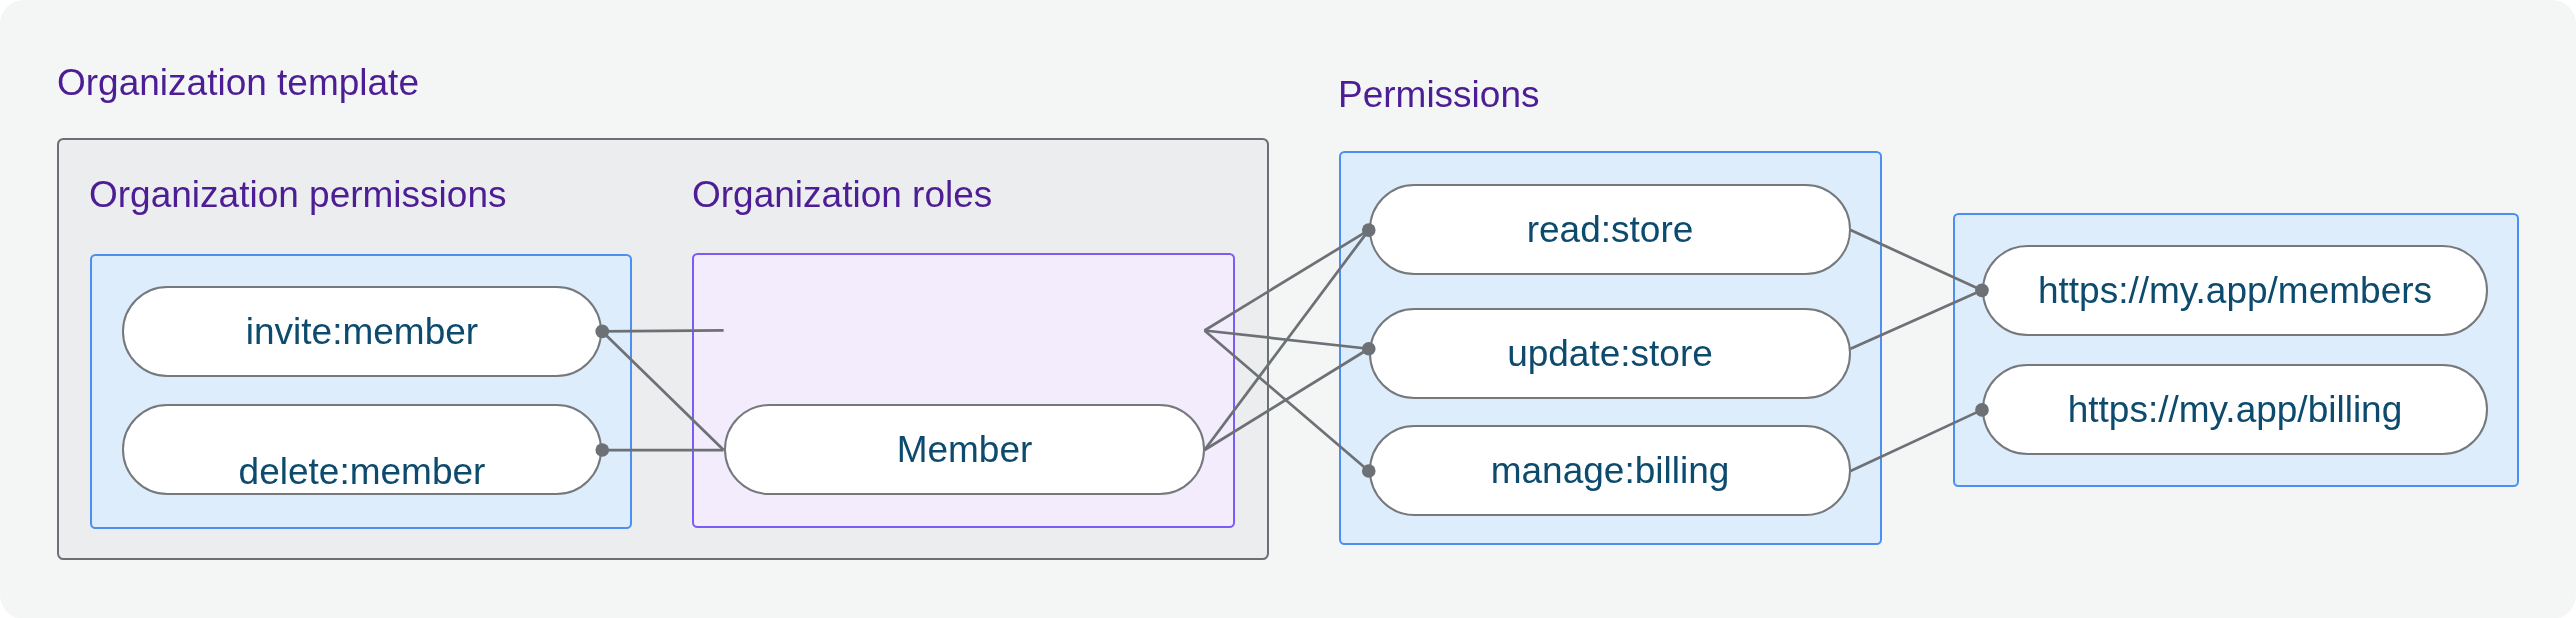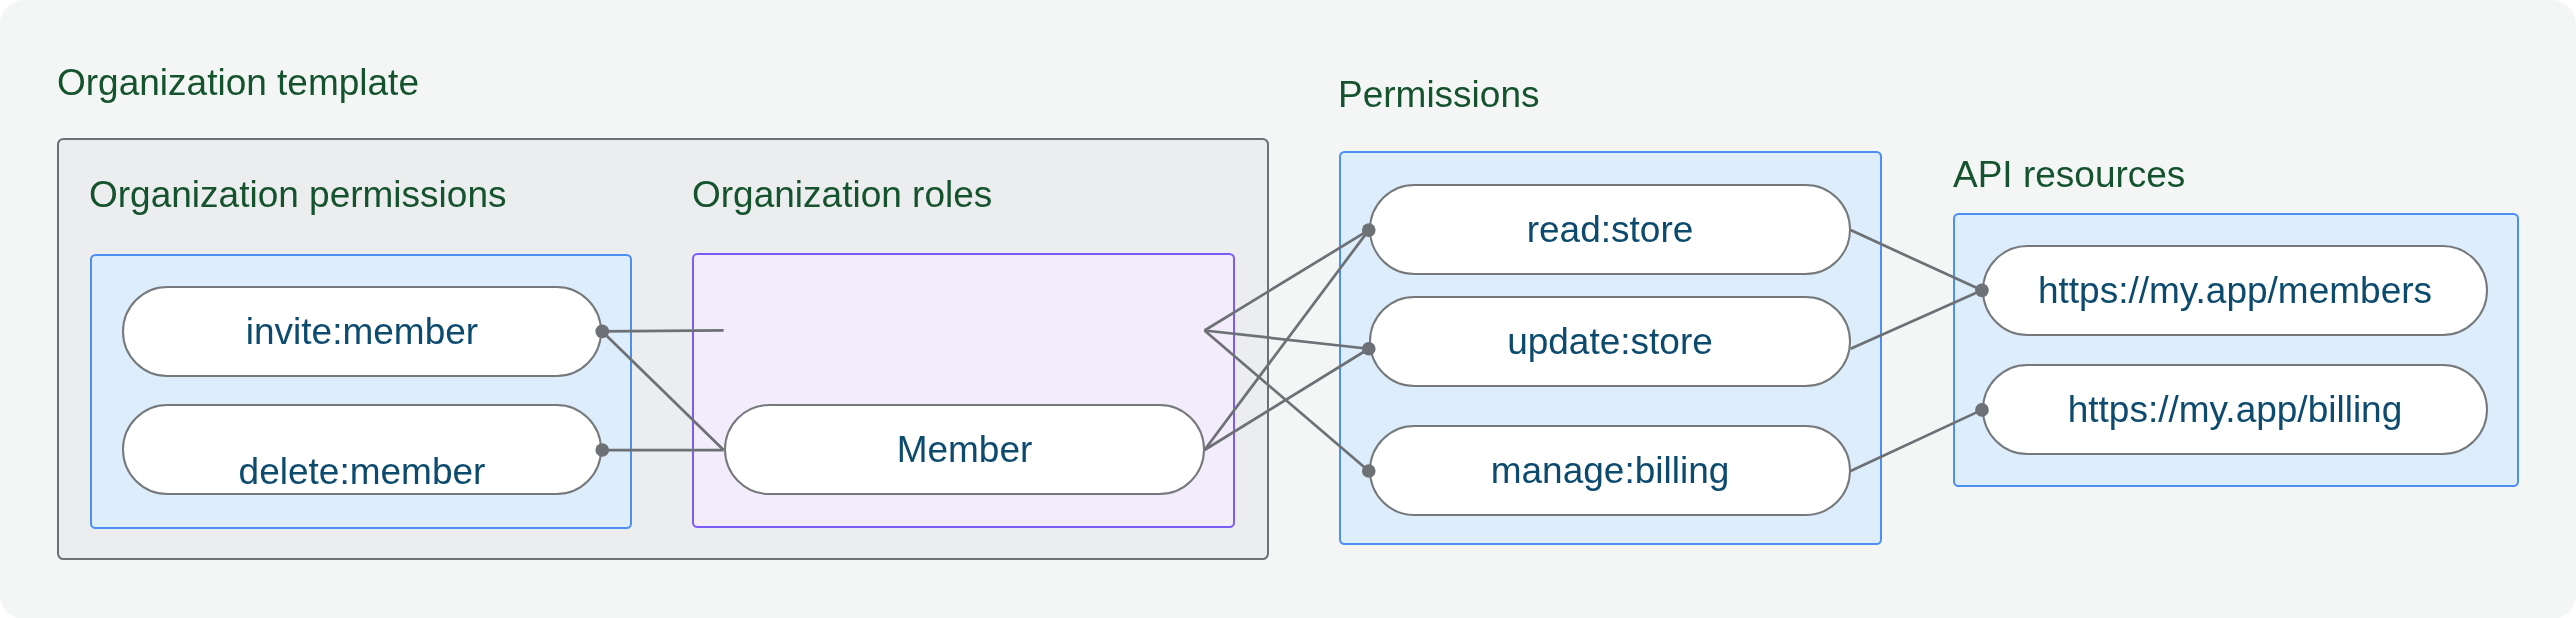--- a/index.html
+++ b/index.html
@@ -1,18 +1,18 @@
 <!DOCTYPE html>
 <html style="font-size:14.6px"><head>
 <meta charset="utf-8">
 <style>
   html,body{margin:0;padding:0;background:#ffffff;}
   body{width:2576px;height:619px;font-family:"Liberation Sans",sans-serif;}
   .canvas{position:relative;width:2576px;height:619px;background:#f4f6f6;border-radius:24px;overflow:hidden;}
-  .label{position:absolute;font-size:37px;line-height:40px;color:#14532d;white-space:nowrap;}
+  .label{position:absolute;font-size:37px;line-height:40px;color:#4c1d95;white-space:nowrap;}
   .groupbox{position:absolute;box-sizing:border-box;border-radius:6.4px;}
   .box-gray{background:#ecedee;border:2.7px solid #6c7074;}
   .box-blue{background:#deedfc;border:2.7px solid #4c8ef2;border-radius:5.5px;}
   .box-purple{background:#f2ecfc;border:2.7px solid #7c5bf7;border-radius:5.5px;}
   .pill{position:absolute;box-sizing:border-box;height:91px;background:#ffffff;
         border:2.3px solid #75797c;border-radius:46px;display:flex;align-items:center;
         justify-content:center;font-size:37px;color:#0c4a6e;white-space:nowrap;}
   svg.wires{position:absolute;left:0;top:0;pointer-events:none;}
   .wire{stroke:#6d7175;stroke-width:3;fill:none;}
   .node-dot{fill:#6d7175;stroke:none;}
@@ -39,28 +39,27 @@
   <div class="groupbox box-purple" style="left:692px;top:253px;width:543px;height:275px;"></div>
   <div class="pill" style="left:724px;top:404px;width:481px;">
     <span>Member</span>
   </div>
 
   <div class="label" style="left:1338px;top:75px;">Permissions</div>
   <div class="groupbox box-blue" style="left:1339px;top:151px;width:543px;height:394px;"></div>
   <div class="pill" style="left:1369px;top:184px;width:482px;">
     <span>read:store</span>
   </div>
-  <div class="pill" style="left:1369px;top:296px;width:482px;">
+  <div class="pill" style="left:1369px;top:308px;width:482px;">
     <span>update:store</span>
   </div>
   <div class="pill" style="left:1369px;top:425px;width:482px;align-items:center;">
     <span>manage:billing</span>
   </div>
 
-  <div class="label" style="left:1953px;top:155px;">API resources</div>
   <div class="groupbox box-blue" style="left:1953px;top:213px;width:566px;height:274px;"></div>
   <div class="pill" style="left:1982px;top:364px;width:506px;">
     <span>https://my.app/billing</span>
   </div>
   <div class="pill" style="left:1982px;top:245px;width:506px;">
     <span>https://my.app/members</span>
   </div>
 
   <svg class="wires" width="2576" height="619" viewBox="0 0 2823 678">
 

